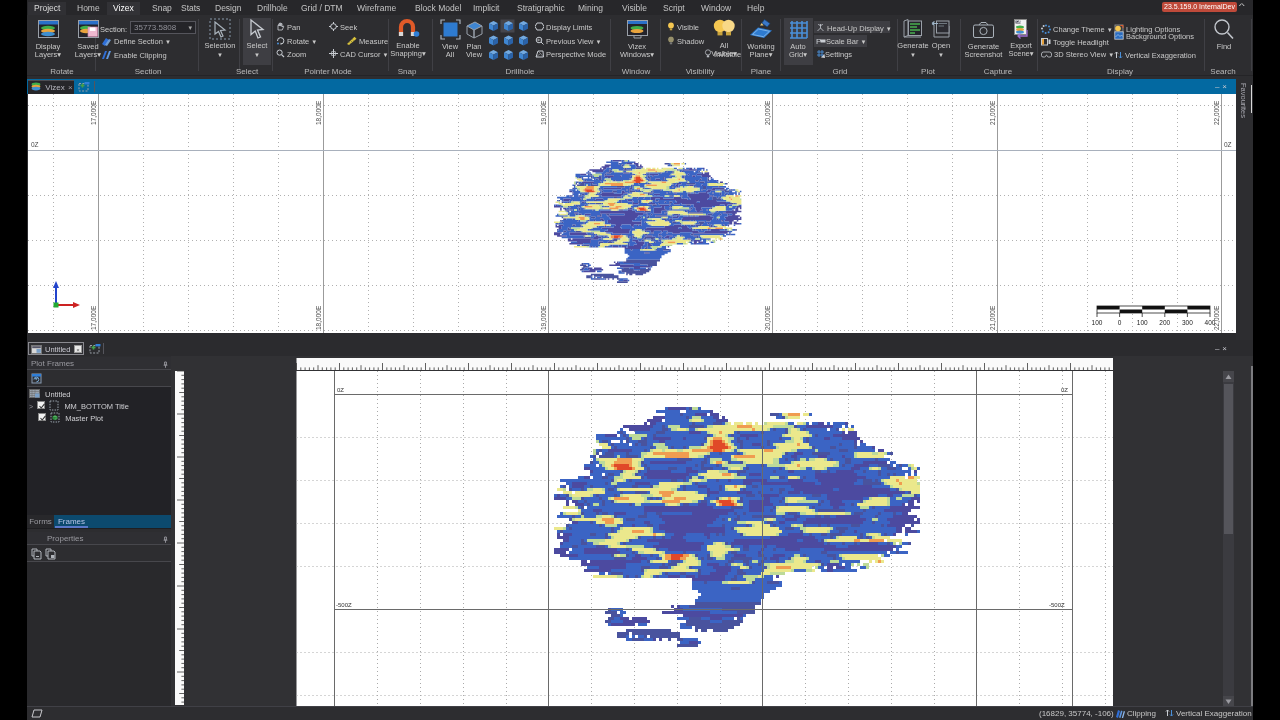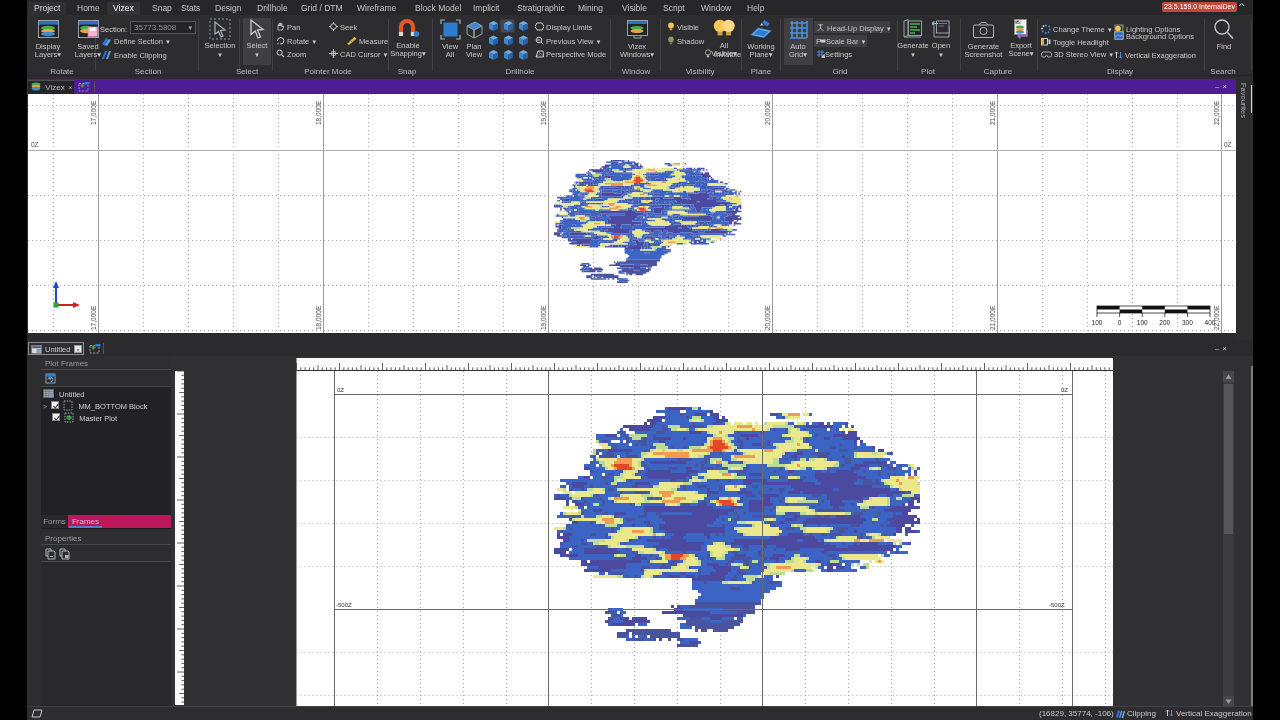--- a/index.html
+++ b/index.html
@@ -7,25 +7,25 @@
 #app{position:absolute;left:27px;top:0;width:1226px;height:720px;background:#2d2d30}
 .abs{position:absolute}
 .tabs{left:0;top:0;width:100%;height:15px;background:#27272a;color:#c4c4c4;font-size:8.5px}
 .tab{position:absolute;top:2px;height:13px;line-height:12px;padding:0 6px;white-space:nowrap}
 .tab.active{background:#323236;color:#fff}
 .ribbon{left:0;top:15px;width:100%;height:61px;background:#2d2d30;color:#c9c9c9;border-bottom:1px solid #242427}
 .glabel{position:absolute;top:52px;font-size:8px;color:#b9b9b9;text-align:center;white-space:nowrap}
 .gsep{position:absolute;top:4px;height:52px;width:1px;background:#404045}
 .bigbtn{position:absolute;top:3px;text-align:center;font-size:7.5px;line-height:8px;color:#c9c9c9;white-space:nowrap}
 .smallrow{position:absolute;font-size:7.5px;line-height:9px;color:#c9c9c9;white-space:nowrap;height:10px}
-.vtabbar{left:0;top:79px;width:100%;height:15px;background:#4c1d95}
+.vtabbar{left:0;top:79px;width:100%;height:15px;background:#0369a1}
 .viewport{left:1px;top:94px;width:1208px;height:239px;background:#fff}
 .fav{left:1209px;top:79px;width:17px;height:254px;background:#2d2d30}
 .ptabbar{left:0;top:340px;width:100%;height:16px;background:#2b2b2e}
-.leftpanel{left:14px;top:356px;width:168px;height:350px;background:#2d2d30;color:#bbb}
+.leftpanel{left:0;top:356px;width:168px;height:350px;background:#2d2d30;color:#bbb}
 .plotwin{left:144px;top:356px;width:1082px;height:350px;background:#313134}
 .statusbar{left:0;top:706px;width:100%;height:16px;background:#2d2d30;border-top:1px solid #404046;color:#c8c8c8;font-size:8px}
 svg text{font-family:"Liberation Sans",sans-serif}
 </style></head>
 <body>
 <div id="app">
 
   <div class="abs tabs">
     <span class="tab" style="left:1px;background:#303034;color:#dcdcdc">Project</span>
     <span class="tab" style="left:44px">Home</span>
@@ -528,42 +528,42 @@
         <span style="margin-left:3px">Untitled</span>
       </div>
       <div style="position:absolute;left:2px;top:13px;height:11px;font-size:7.5px;color:#cfcfd3;white-space:nowrap">
         <span style="color:#9a9aa0;font-size:7px">˃</span>
         <span style="display:inline-block;width:8px;height:8px;background:#f2f2f2;border:1px solid #888;vertical-align:-1px;margin-left:2px"><svg width="8" height="8" viewBox="0 0 8 8">
               <path d="M1.5 4 L3.2 6 L6.5 1.8" stroke="#333" fill="none" stroke-width="1.1"></path>
             </svg></span>
         <svg width="10" height="11" viewBox="0 0 10 11" style="vertical-align:-2px;margin-left:2px">
             <rect x="1" y="1" width="8" height="9" fill="none" stroke="#9aa4ae" stroke-dasharray="1.5 1.2"></rect>
           </svg>
-        <span style="margin-left:3px">MM_BOTTOM Block</span>
+        <span style="margin-left:3px">MM_BOTTOM Title</span>
       </div>
       <div style="position:absolute;left:2px;top:25px;height:11px;font-size:7.5px;color:#cfcfd3;white-space:nowrap">
         <span style="display:inline-block;width:8px;height:8px;background:#f2f2f2;border:1px solid #888;vertical-align:-1px;margin-left:9px"><svg width="8" height="8" viewBox="0 0 8 8">
               <path d="M1.5 4 L3.2 6 L6.5 1.8" stroke="#333" fill="none" stroke-width="1.1"></path>
             </svg></span>
         <svg width="10" height="11" viewBox="0 0 10 11" style="vertical-align:-2px;margin-left:2px">
             <rect x="1" y="1" width="8" height="9" fill="none" stroke="#9aa4ae" stroke-dasharray="1.5 1.2"></rect>
             <path d="M2.5 4.5 L5 3.2 L7.5 4.5 L5 5.8z" fill="#4cb85c"></path>
             <path d="M2.5 4.5 L5 5.8 V8.2 L2.5 7z" fill="#2e8f3e"></path>
             <path d="M7.5 4.5 L5 5.8 V8.2 L7.5 7z" fill="#3da04e"></path>
           </svg>
         <span style="margin-left:3px">Master Plot</span>
       </div>
     </div>
 
-    <div style="position:absolute;left:0;top:159px;width:100%;height:14px;background:#be185d;border-bottom:1px solid #1f1f22">
+    <div style="position:absolute;left:0;top:159px;width:100%;height:14px;background:#0c4a6e;border-bottom:1px solid #1f1f22">
       <span style="position:absolute;left:0px;top:0;width:27px;height:13px;background:#28282b;color:#9a9aa0;font-size:8px;text-align:center;line-height:13px">Forms</span>
       <span style="position:absolute;left:28px;top:0;width:33px;height:13px;color:#b8c4e8;font-size:8px;text-align:center;line-height:13px;border-bottom:2px solid #5a78c8">Frames</span>
     </div>
 
-    <div style="position:absolute;left:0;top:176px;width:100%;height:13px;background:#2f2f33;border-bottom:1px solid #47474c;color:#9a9aa0;font-size:8px;line-height:13px"><span style="margin-left:4px">Properties</span>
+    <div style="position:absolute;left:0;top:176px;width:100%;height:13px;background:#2f2f33;border-bottom:1px solid #47474c;color:#9a9aa0;font-size:8px;line-height:13px"><span style="margin-left:20px">Properties</span>
       <span style="position:absolute;right:25px;top:3px"><svg width="7" height="8" viewBox="0 0 7 8">
             <path d="M2.6 1h1.8v3H2.6z M1.6 4.2h3.8 M3.5 4.2v2.6" stroke="#9a9aa0" fill="none" stroke-width=".9"></path>
           </svg></span>
       <span style="position:absolute;right:14px;top:3px"><svg width="8" height="8" viewBox="0 0 8 8">
             <rect x="1" y="1" width="6" height="5.5" fill="none" stroke="#9a9aa0" stroke-width="1"></rect>
           </svg></span>
       <span style="position:absolute;right:4px;top:1px;color:#a8a8ae;font-size:7.5px">×</span>
     </div>
     <div style="position:absolute;left:0;top:190px;width:100%;height:16px;background:#2d2d30;border-bottom:1px solid #47474c">
       <svg width="11" height="12" viewBox="0 0 11 12" style="position:absolute;left:4px;top:2px">

